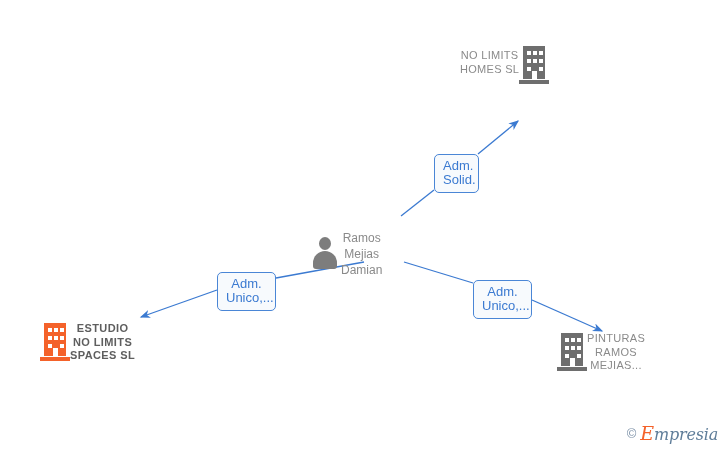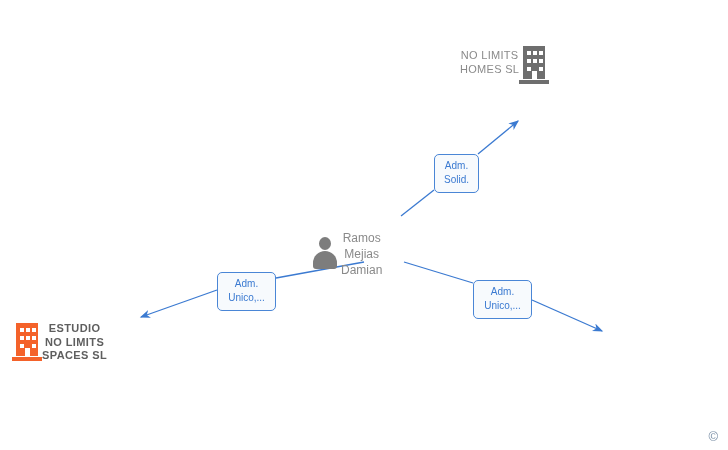--- a/index.html
+++ b/index.html
@@ -119,21 +119,21 @@
     border-radius: 12px 12px 3px 3px;
   }
 
   
   .edge-label {
     position: absolute;
     border: 1px solid #4a86d6;
     border-radius: 5px;
     background: #f7fafd;
     color: #3b7ad1;
-    font-size: 10px;
+    font-size: 13px;
     line-height: 14px;
     text-align: center;
     padding: 4px 8px 5px 8px;
     white-space: pre-line;
     box-sizing: border-box;
   }
 
   
   #watermark {
     position: absolute;
@@ -217,37 +217,56 @@
   <div class="node node-person" style="left:309px; top:230px;">
     <div class="person">
       <div class="head"></div>
       <div class="body"></div>
     </div>
     <div class="label label-below">Ramos
 Mejias
 Damian</div>
   </div>
 
-  <div class="node node-company highlight" style="left:12px; top:322px;">
+  <div class="node node-company highlight" style="left:40px; top:322px;">
     <div class="bldg" style="color:#f4622a;">
       <div class="body"></div>
       <div class="base"></div>
       <div class="win" style="left:8px;  top:5px;"></div>
       <div class="win" style="left:14px; top:5px;"></div>
       <div class="win" style="left:20px; top:5px;"></div>
       <div class="win" style="left:8px;  top:13px;"></div>
       <div class="win" style="left:14px; top:13px;"></div>
       <div class="win" style="left:20px; top:13px;"></div>
       <div class="win" style="left:8px;  top:21px;"></div>
       <div class="win" style="left:20px; top:21px;"></div>
       <div class="door"></div>
     </div>
     <div class="label label-below">ESTUDIO
 NO LIMITS
 SPACES  SL</div>
   </div>
 
+  <div class="node node-company" style="left:557px; top:332px;">
+    <div class="bldg" style="color:#6e6e6e;">
+      <div class="body"></div>
+      <div class="base"></div>
+      <div class="win" style="left:8px;  top:5px;"></div>
+      <div class="win" style="left:14px; top:5px;"></div>
+      <div class="win" style="left:20px; top:5px;"></div>
+      <div class="win" style="left:8px;  top:13px;"></div>
+      <div class="win" style="left:14px; top:13px;"></div>
+      <div class="win" style="left:20px; top:13px;"></div>
+      <div class="win" style="left:8px;  top:21px;"></div>
+      <div class="win" style="left:20px; top:21px;"></div>
+      <div class="door"></div>
+    </div>
+    <div class="label label-below">PINTURAS
+RAMOS
+MEJIAS...</div>
+  </div>
 
   <div id="watermark">
     <span class="c">©</span>
+    <span class="brand"><span class="cap">E</span><span>mpresia</span></span>
   </div>
 
 </div>
 
 </body></html>

